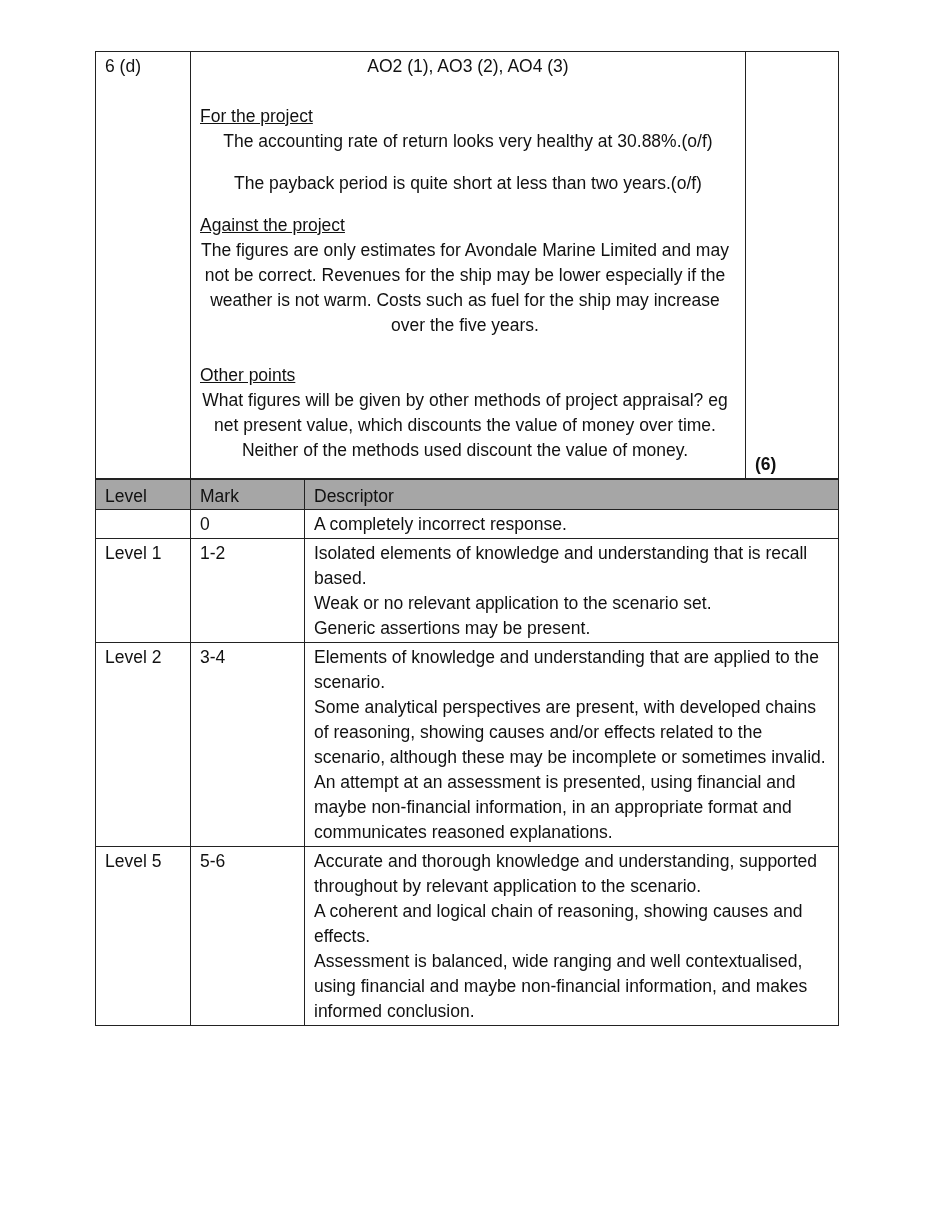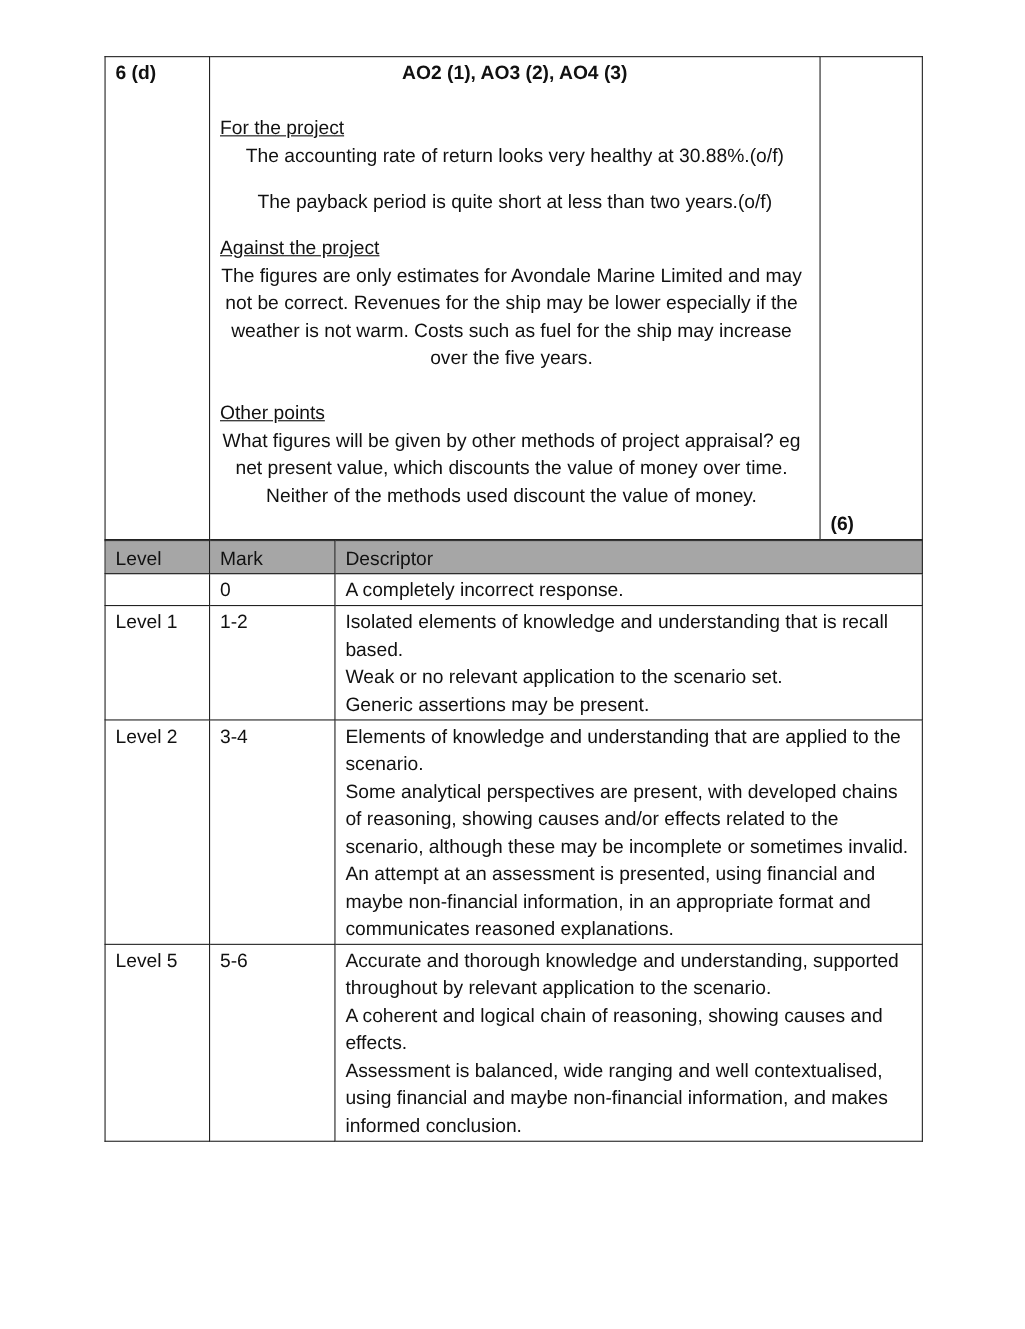--- a/index.html
+++ b/index.html
@@ -2,21 +2,21 @@
 <html><head>
 <meta charset="utf-8">
 <style>
   html, body { margin: 0; padding: 0; background: #ffffff; }
   body { width: 932px; height: 1208px; position: relative; font-family: "Liberation Sans", sans-serif; color: #111; }
   .page { position: absolute; left: 95px; top: 51px; width: 743px; }
   table { border-collapse: collapse; width: 743px; table-layout: fixed; }
   td { border: 1px solid #222; vertical-align: top; font-size: 17.5px; line-height: 25px; padding: 2px 9px 1px 9px; }
   .hdr td { background: #bfbfbf; }
   .lvlhdr td { background: #a6a6a6; padding-top: 4px; padding-bottom: 0; }
-  .bold { font-weight: bold; }
+  .bold { font-weight: normal; }
   .u { text-decoration: underline; display: block; }
   .para { display: block; text-align: center; }
   .gap-lg { height: 25px; }
   .gap-sm { height: 17px; }
   .markcell { position: relative; }
   .total { position: absolute; bottom: 1px; left: 9px; font-weight: bold; }
   .line { display: block; }
 </style>
 </head>
 <body>
@@ -36,21 +36,21 @@
         <div class="gap-lg"></div>
         <span class="u">For the project</span>
         <span class="para">The accounting rate of return looks very healthy at 30.88%.(o/f)</span>
         <div class="gap-sm"></div>
         <span class="para">The payback period is quite short at less than two years.(o/f)</span>
         <div class="gap-sm"></div>
         <span class="u">Against the project</span>
         <span class="para" style="width:530px">The figures are only estimates for Avondale Marine Limited and may not be correct.  Revenues for the ship may be lower especially if the weather is not warm.  Costs such as fuel for the ship may increase over the five years.</span>
         <div class="gap-lg"></div>
         <span class="u">Other points</span>
-        <span class="para" style="width:530px; padding-bottom:26px;">What figures will be given by other methods of project appraisal? eg net present value, which discounts the value of money over time. Neither of the methods used discount the value of money.</span>
+        <span class="para" style="width:530px; padding-bottom:14px;">What figures will be given by other methods of project appraisal? eg net present value, which discounts the value of money over time. Neither of the methods used discount the value of money.</span>
       </td>
       <td class="markcell">
         <span class="total">(6)</span>
       </td>
     </tr>
   </tbody>
     </table>
 
   <table>
     <colgroup>

